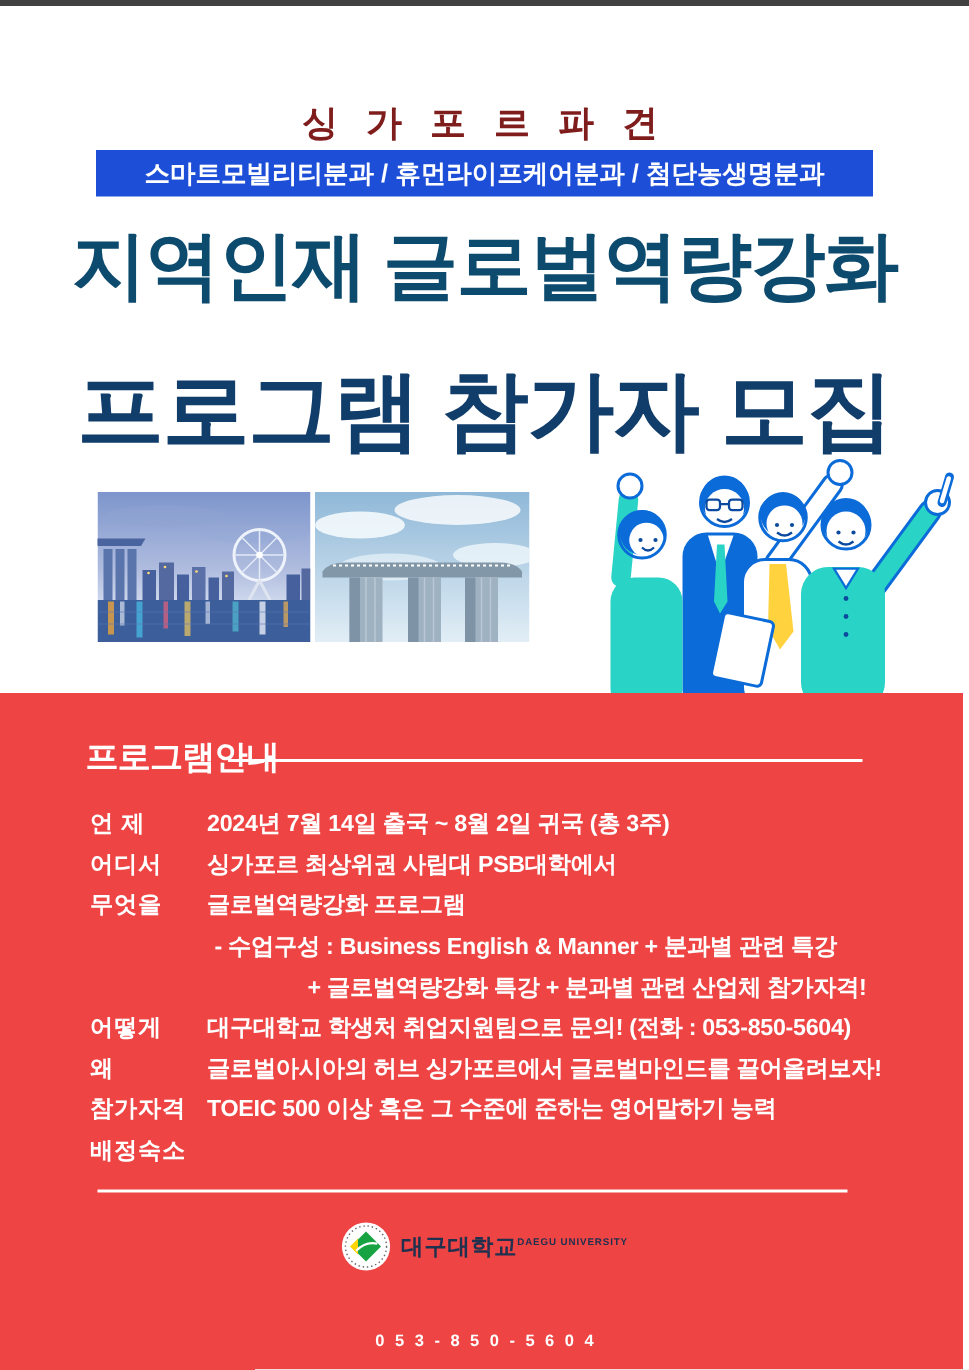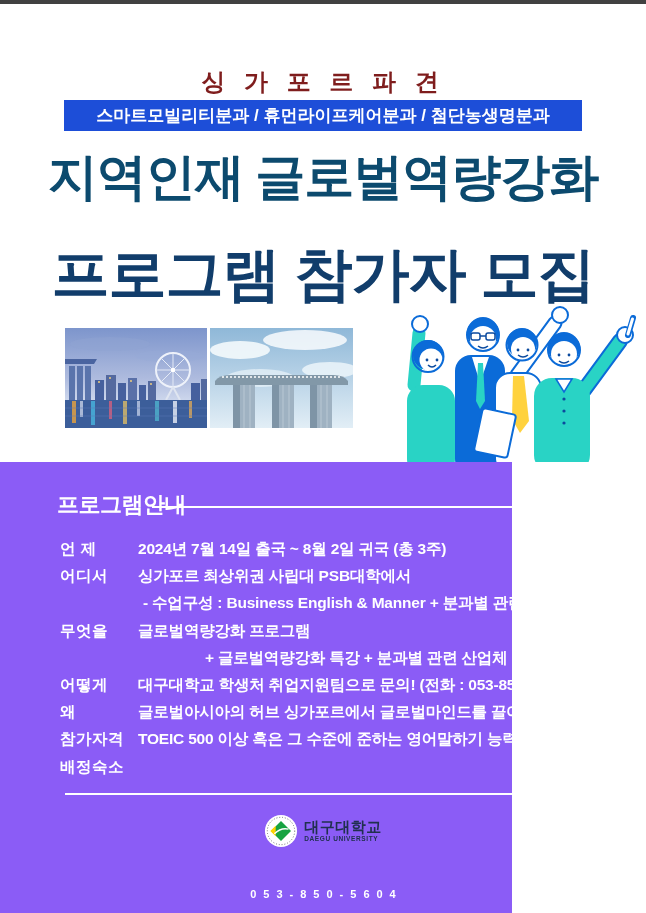--- a/index.html
+++ b/index.html
@@ -23,36 +23,36 @@
   }
   .title-line2{
     position:absolute;left:0;top:206px;width:646px;text-align:center;
     color:#113d6b;font-size:58px;font-weight:800;letter-spacing:-1px;line-height:72px;margin-top:32px;
   }
 
   .photo1{position:absolute;left:65px;top:328px;width:142px;height:100px;}
   .photo2{position:absolute;left:210px;top:328px;width:143px;height:100px;}
   .illustration{position:absolute;left:352px;top:293px;width:290px;height:169px;}
 
-  .blue-section{position:absolute;left:0;top:462px;width:512px;height:451px;background:#8b5cf6;color:#fff;}
+  .blue-section{position:absolute;left:0;top:462px;width:642px;height:451px;background:#ef4444;color:#fff;}
   .section-heading{position:absolute;left:57px;top:28px;font-size:22px;font-weight:bold;letter-spacing:-0.5px;}
   .heading-rule{position:absolute;left:152px;top:44px;width:423px;height:2px;background:#ffffff;}
 
   .rows{position:absolute;left:60px;top:74px;width:540px;}
   .row{display:flex;height:27.2px;align-items:center;font-size:15.5px;font-weight:bold;}
   .row-label{width:78px;flex:none;letter-spacing:0.5px;}
   .row-value{flex:1;letter-spacing:-0.2px;}
   .row.indent1 .row-value{padding-left:5px;}
   .row.indent2 .row-value{padding-left:67px;}
 
   .divider{position:absolute;left:65px;top:331px;width:500px;height:2px;background:#ffffff;}
 
   .logo{position:absolute;left:0;top:352px;width:646px;display:flex;justify-content:center;align-items:center;gap:6px;}
   .logo-emblem{width:34px;height:34px;flex:none;}
-  .logo-text{display:flex;flex-direction:column;line-height:1;}
+  .logo-text{display:flex;flex-direction:row;line-height:1;}
   .logo-kr{color:#20304f;font-size:15px;font-weight:bold;letter-spacing:0.5px;}
   .logo-en{color:#20304f;font-size:6.5px;font-weight:bold;letter-spacing:0.6px;margin-top:2px;}
 
   .dept{position:absolute;left:0;top:400px;width:646px;text-align:center;font-size:17.5px;font-weight:bold;white-space:pre;}
   .phone{position:absolute;left:0;top:426px;width:646px;text-align:center;font-size:11px;font-weight:bold;letter-spacing:7px;padding-left:7px;box-sizing:border-box;}
 </style>
 </head>
 <body>
 
 <div class="poster">
@@ -210,27 +210,27 @@
 
     <div class="rows">
       <div class="row">
         <span class="row-label">언 제</span>
         <span class="row-value">2024년 7월 14일 출국 ~ 8월 2일 귀국 (총 3주)</span>
       </div>
       <div class="row">
         <span class="row-label">어디서</span>
         <span class="row-value">싱가포르 최상위권 사립대 PSB대학에서</span>
       </div>
+      <div class="row">
+        <span class="row-label">무엇을</span>
+        <span class="row-value">글로벌역량강화 프로그램</span>
+      </div>
       <div class="row indent1">
         <span class="row-label"></span>
         <span class="row-value">- 수업구성 : Business English &amp; Manner + 분과별 관련 특강</span>
-      </div>
-      <div class="row">
-        <span class="row-label">무엇을</span>
-        <span class="row-value">글로벌역량강화 프로그램</span>
       </div>
       <div class="row indent2">
         <span class="row-label"></span>
         <span class="row-value">+ 글로벌역량강화 특강 + 분과별 관련 산업체 참가자격!</span>
       </div>
       <div class="row">
         <span class="row-label">어떻게</span>
         <span class="row-value">대구대학교 학생처 취업지원팀으로 문의! (전화 : 053-850-5604)</span>
       </div>
       <div class="row">

